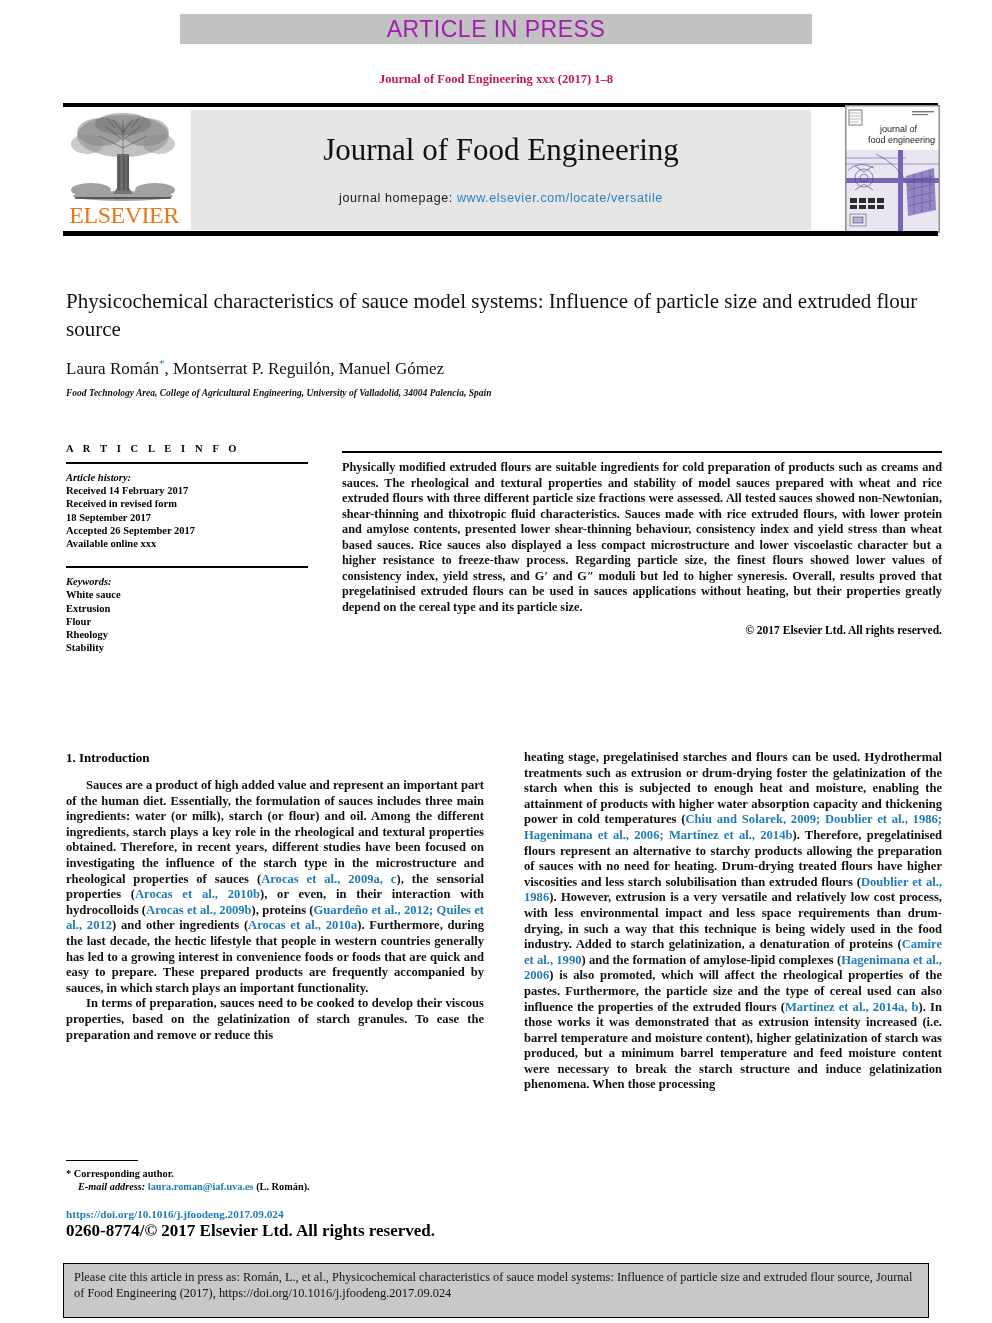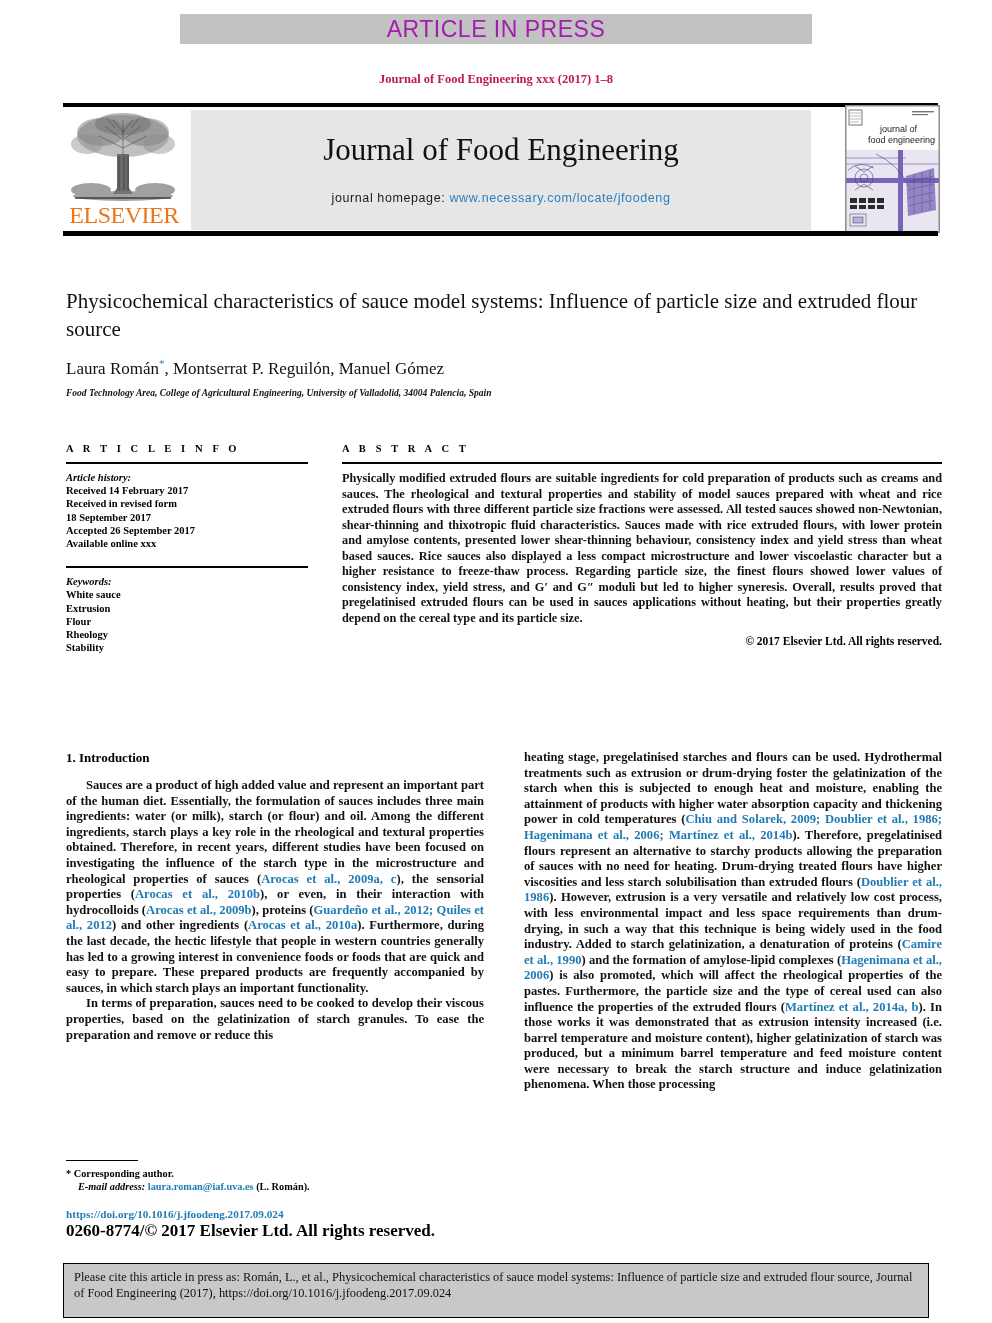--- a/index.html
+++ b/index.html
@@ -323,21 +323,21 @@
         <ellipse cx="56" cy="86" rx="50" ry="5"></ellipse>
       </g>
       <path d="M8 88 L104 88" stroke="#3d3d3d" stroke-width="1.6" fill="none"></path>
     </svg>
     <div class="elsevier-word">ELSEVIER</div>
   </div>
 
   <div class="contents-box">
     <div class="journal-name">Journal of Food Engineering</div>
     <div class="homepage-line">
-      <span>journal homepage: </span><span class="hp-link">www.necessary.com/locate/jfoodeng</span>
+      <span>journal homepage: </span><span class="hp-link">www.elsevier.com/locate/versatile</span>
     </div>
   </div>
 
   <div class="cover-thumb">
     <svg viewBox="0 0 93 126" width="93" height="126">
       <rect x="0" y="0" width="93" height="126" fill="#ffffff"></rect>
       <rect x="3" y="4" width="13" height="15" fill="none" stroke="#555" stroke-width="0.8"></rect>
       <g stroke="#777" stroke-width="0.5">
         <path d="M4 7 h11 M4 10 h11 M4 13 h11 M4 16 h9"></path>
       </g>
@@ -418,21 +418,20 @@
         <div>White sauce</div>
         <div>Extrusion</div>
         <div>Flour</div>
         <div>Rheology</div>
         <div>Stability</div>
       </div>
     </div>
   </div>
 
   <div class="col-abstract">
-    <div class="section-caps">A B S T R A C T</div>
     <hr class="hr-thin">
     <div class="abstract-text">Physically modified extruded flours are suitable ingredients for cold preparation of products such as creams and sauces. The rheological and textural properties and stability of model sauces prepared with wheat and rice extruded flours with three different particle size fractions were assessed. All tested sauces showed non-Newtonian, shear-thinning and thixotropic fluid characteristics. Sauces made with rice extruded flours, with lower protein and amylose contents, presented lower shear-thinning behaviour, consistency index and yield stress than wheat based sauces. Rice sauces also displayed a less compact microstructure and lower viscoelastic character but a higher resistance to freeze-thaw process. Regarding particle size, the finest flours showed lower values of consistency index, yield stress, and G′ and G″ moduli but led to higher syneresis. Overall, results proved that pregelatinised extruded flours can be used in sauces applications without heating, but their properties greatly depend on the cereal type and its particle size.</div>
     <div class="copyright-line">© 2017 Elsevier Ltd. All rights reserved.</div>
   </div>
 
 </div>
 
 <div class="body-cols">
 
   <div class="bcol bcol-left">

